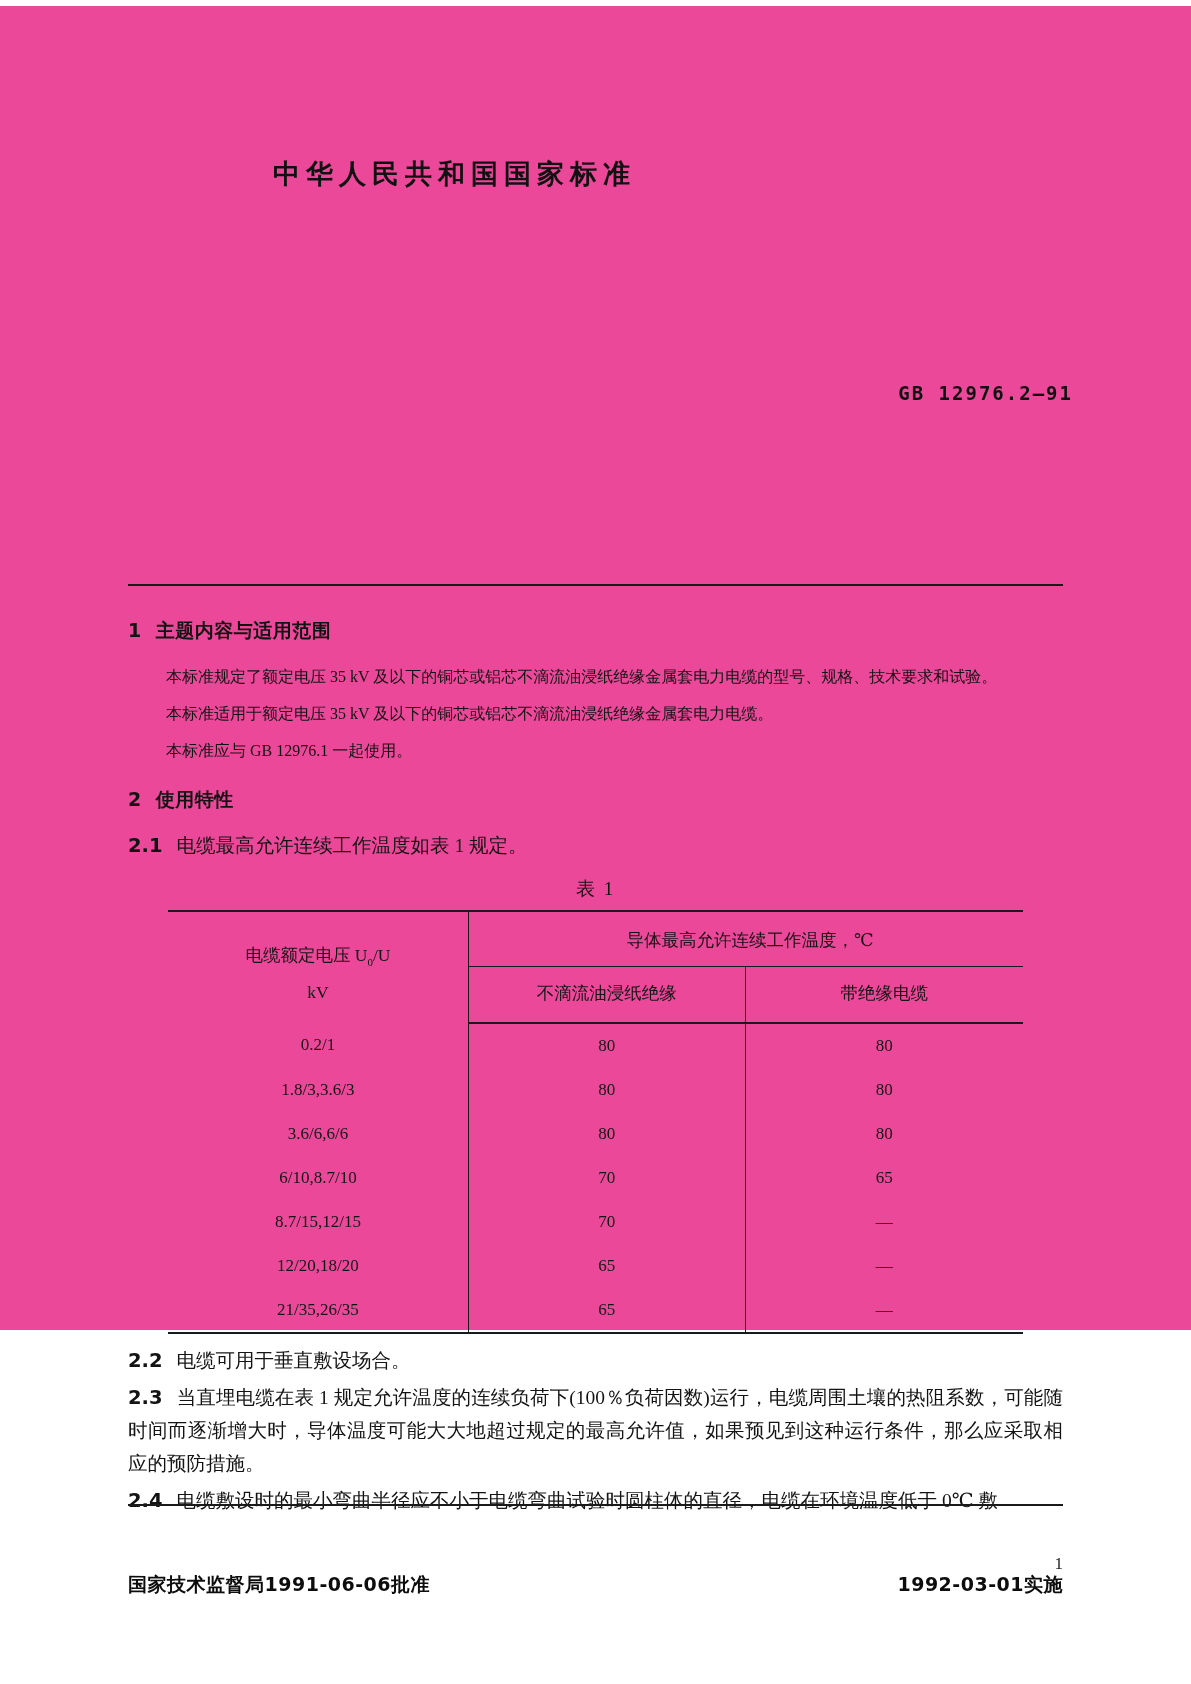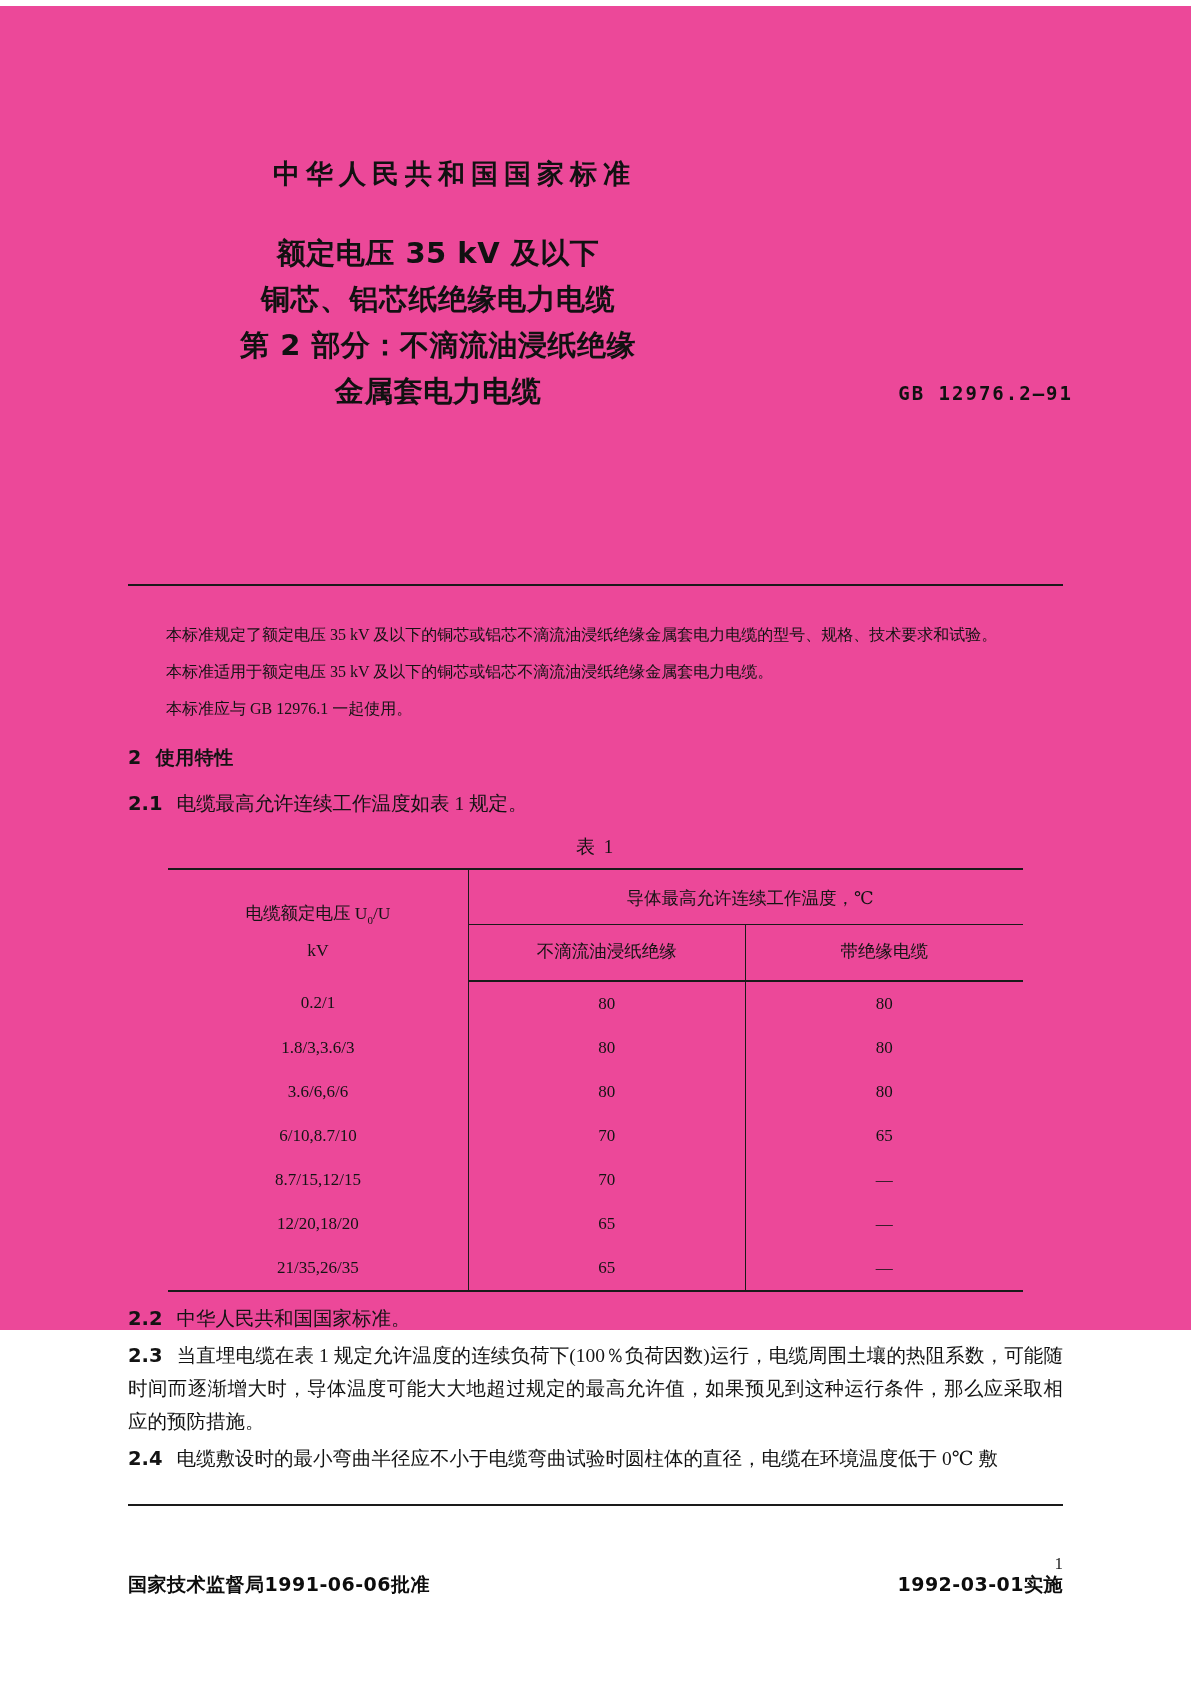--- a/index.html
+++ b/index.html
@@ -194,37 +194,34 @@
 <body>
 
 <div class="page">
 
   <div class="masthead">
 
     <div class="national-standard-line">中华人民共和国国家标准</div>
 
     <div class="title-block">
 
-      <div class="cn-title">
-        <span class="ln">额定电压 35 kV 及以下</span>
-        <span class="ln">铜芯、铝芯纸绝缘电力电缆</span>
-        <span class="ln">第 2 部分：不滴流油浸纸绝缘</span>
-        <span class="ln">金属套电力电缆</span>
-      </div>
 
       <div class="gb-number">GB  12976.2—91</div>
 
 
     </div>
   </div>
 
   <div class="rule top-body"></div>
 
   <div class="body">
 
+    <div class="sec-head">
+      <span class="num">1</span><span>主题内容与适用范围</span>
+    </div>
 
     <p class="para indent">本标准规定了额定电压 35 kV 及以下的铜芯或铝芯不滴流油浸纸绝缘金属套电力电缆的型号、规格、技术要求和试验。</p>
     <p class="para indent">本标准适用于额定电压 35 kV 及以下的铜芯或铝芯不滴流油浸纸绝缘金属套电力电缆。</p>
     <p class="para indent">本标准应与 GB 12976.1 一起使用。</p>
 
     <div class="sec-head sec2">
       <span class="num">2</span><span>使用特性</span>
     </div>
 
     <p class="clause">
@@ -284,21 +281,21 @@
         </tr>
         <tr>
           <td class="data hline-thick">21/35,26/35</td>
           <td class="data vline-l hline-thick">65</td>
           <td class="data vline-l hline-thick dash">—</td>
         </tr>
       </tbody>
     </table>
 
     <p class="clause" style="margin-top:10px">
-      <span class="cnum">2.2</span><span>中华人民共和国国家标准。</span>
+      <span class="cnum">2.2</span><span>电缆可用于垂直敷设场合。</span>
     </p>
     <p class="clause">
       <span class="cnum">2.3</span><span>当直埋电缆在表 1 规定允许温度的连续负荷下(100％负荷因数)运行，电缆周围土壤的热阻系数，可能随时间而逐渐增大时，导体温度可能大大地超过规定的最高允许值，如果预见到这种运行条件，那么应采取相应的预防措施。</span>
     </p>
     <p class="clause">
       <span class="cnum">2.4</span><span>电缆敷设时的最小弯曲半径应不小于电缆弯曲试验时圆柱体的直径，电缆在环境温度低于 0℃ 敷</span>
     </p>
 
   </div>
 

